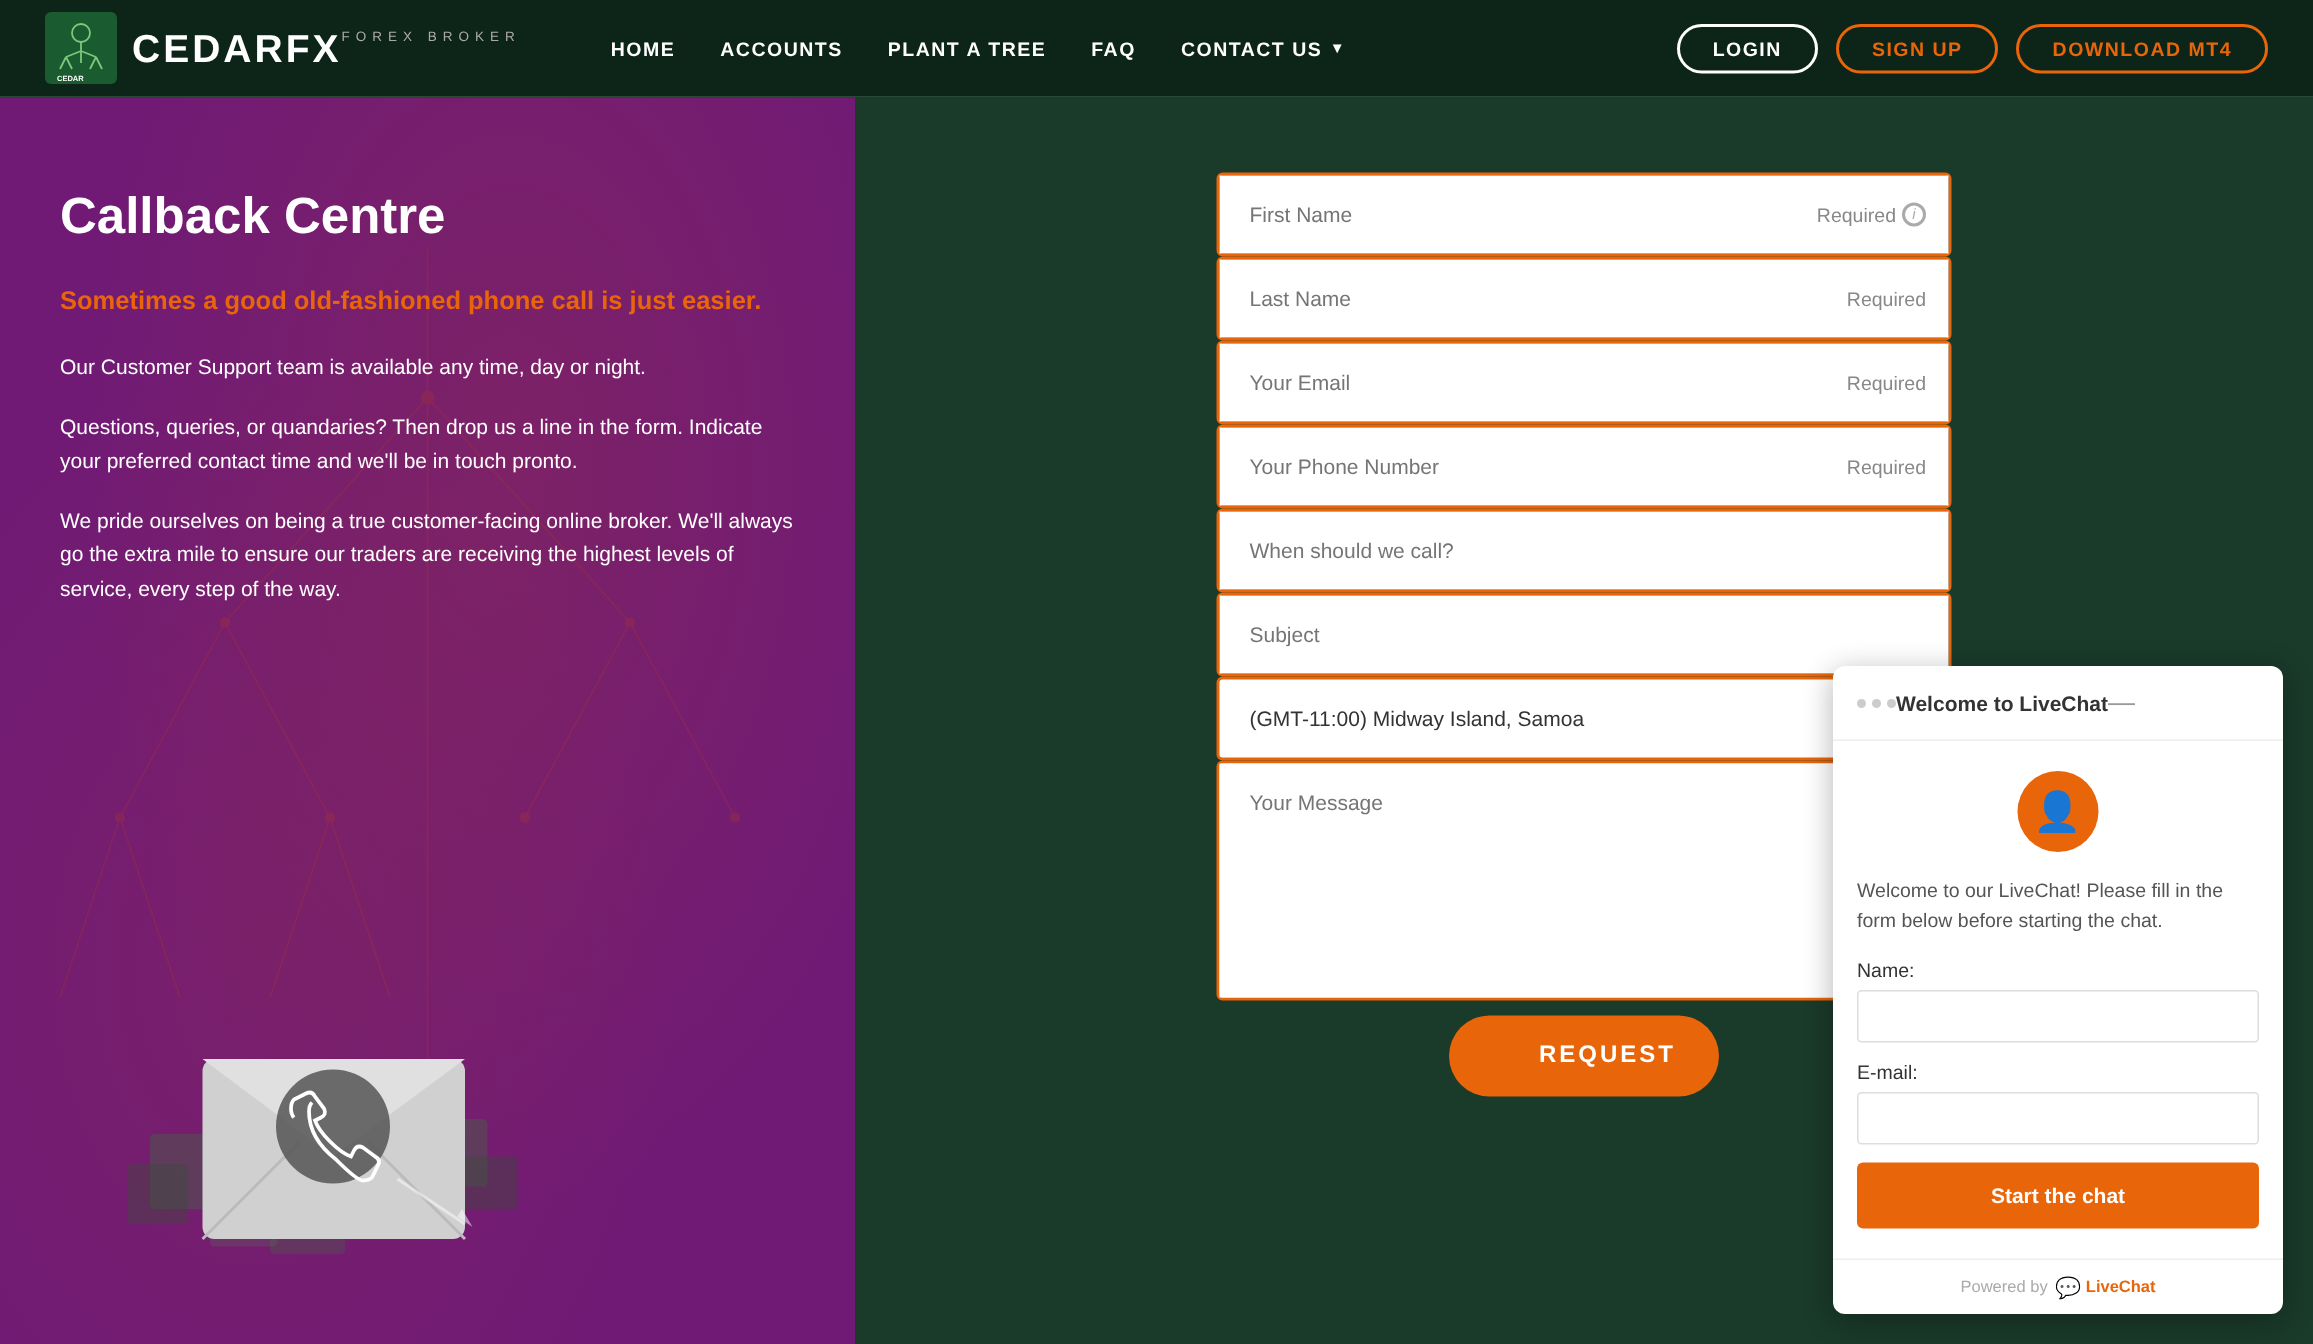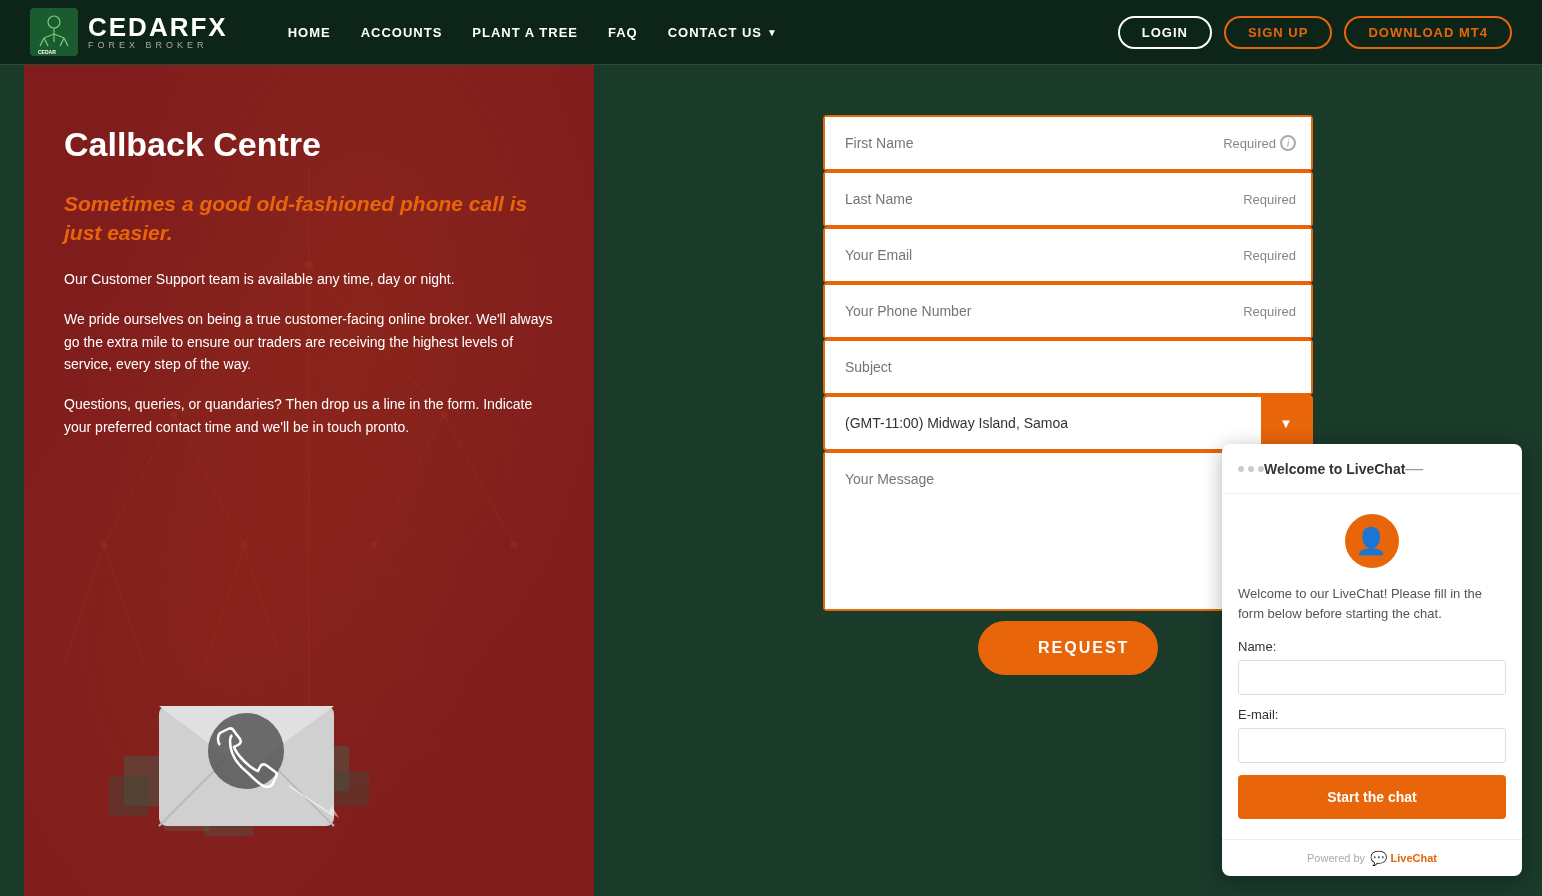--- a/index.html
+++ b/index.html
@@ -19,21 +19,21 @@
       align-items: center;
       gap: 10px;
       margin-right: 60px;
     }
     .logo-icon {
       width: 48px;
       height: 48px;
     }
     .logo-text {
       display: flex;
-      flex-direction: column;
+      flex-direction: row;
       justify-content: center;
     }
     .logo-brand {
       color: white;
       font-size: 26px;
       font-weight: 900;
       letter-spacing: 2px;
       line-height: 1;
     }
     .logo-sub {
@@ -104,23 +104,22 @@
       display: flex;
       min-height: 831px;
       position: relative;
     }
 
     
     .left-panel {
       width: 570px;
       padding: 60px 40px;
       position: relative;
-      background: #7f1d1d;
+      background: #701a75;
       overflow: hidden;
-      margin-left: 24px;
     }
     .left-panel::before {
       content: '';
       position: absolute;
       top: 0; left: 0; right: 0; bottom: 0;
       background: 
         radial-gradient(ellipse at 60% 30%, rgba(200,80,20,0.15) 0%, transparent 60%),
         radial-gradient(ellipse at 30% 70%, rgba(200,80,20,0.1) 0%, transparent 50%);
       pointer-events: none;
     }
@@ -134,23 +133,22 @@
     .page-title {
       color: white;
       font-size: 34px;
       font-weight: 900;
       margin-bottom: 25px;
       position: relative;
       z-index: 1;
     }
     .tagline-orange {
       color: #e8650a;
-      font-size: 21px;
-      font-weight: 700;
-      font-style: italic;
+      font-size: 17px;
+      font-weight: 700;
       margin-bottom: 20px;
       position: relative;
       z-index: 1;
       line-height: 1.4;
     }
     .body-text {
       color: white;
       font-size: 14px;
       line-height: 1.6;
       margin-bottom: 18px;
@@ -447,22 +445,22 @@
         <circle cx="80" cy="480" r="3" fill="#c84010"></circle>
         <circle cx="220" cy="480" r="3" fill="#c84010"></circle>
         <circle cx="350" cy="480" r="3" fill="#c84010"></circle>
         <circle cx="490" cy="480" r="3" fill="#c84010"></circle>
       </g>
     </svg>
 
     <h1 class="page-title">Callback Centre</h1>
     <p class="tagline-orange">Sometimes a good old-fashioned phone call is just easier.</p>
     <p class="body-text">Our Customer Support team is available any time, day or night.</p>
+    <p class="body-text">Questions, queries, or quandaries? Then drop us a line in the form. Indicate your preferred contact time and we'll be in touch pronto.</p>
     <p class="body-text">We pride ourselves on being a true customer-facing online broker. We'll always go the extra mile to ensure our traders are receiving the highest levels of service, every step of the way.</p>
-    <p class="body-text">Questions, queries, or quandaries? Then drop us a line in the form. Indicate your preferred contact time and we'll be in touch pronto.</p>
 
     <div class="illustration">
       <svg viewBox="0 0 280 280" xmlns="http://www.w3.org/2000/svg">
 
         <rect x="20" y="180" width="60" height="50" fill="#4a5a4a" opacity="0.5" rx="3"></rect>
         <rect x="5" y="200" width="40" height="40" fill="#3a4a3a" opacity="0.4" rx="3"></rect>
         <rect x="190" y="170" width="55" height="45" fill="#4a5a4a" opacity="0.5" rx="3"></rect>
         <rect x="220" y="195" width="45" height="35" fill="#3a4a3a" opacity="0.4" rx="3"></rect>
         <rect x="100" y="220" width="50" height="40" fill="#4a5a4a" opacity="0.4" rx="3"></rect>
         <rect x="60" y="200" width="45" height="55" fill="#5a6a5a" opacity="0.3" rx="3"></rect>
@@ -502,20 +500,23 @@
       <div class="form-field">
         <input type="email" placeholder="Your Email" style="">
         <span class="field-required">Required</span>
       </div>
 
       <div class="form-field">
         <input type="tel" placeholder="Your Phone Number" style="">
         <span class="field-required">Required</span>
       </div>
 
+      <div class="form-field">
+        <input type="text" placeholder="When should we call?" style="">
+      </div>
 
       <div class="form-field">
         <input type="text" placeholder="Subject" style="">
       </div>
 
       <div class="select-field">
         <select>
           <option>(GMT-11:00) Midway Island, Samoa</option>
         </select>
         <div class="select-arrow"></div>

